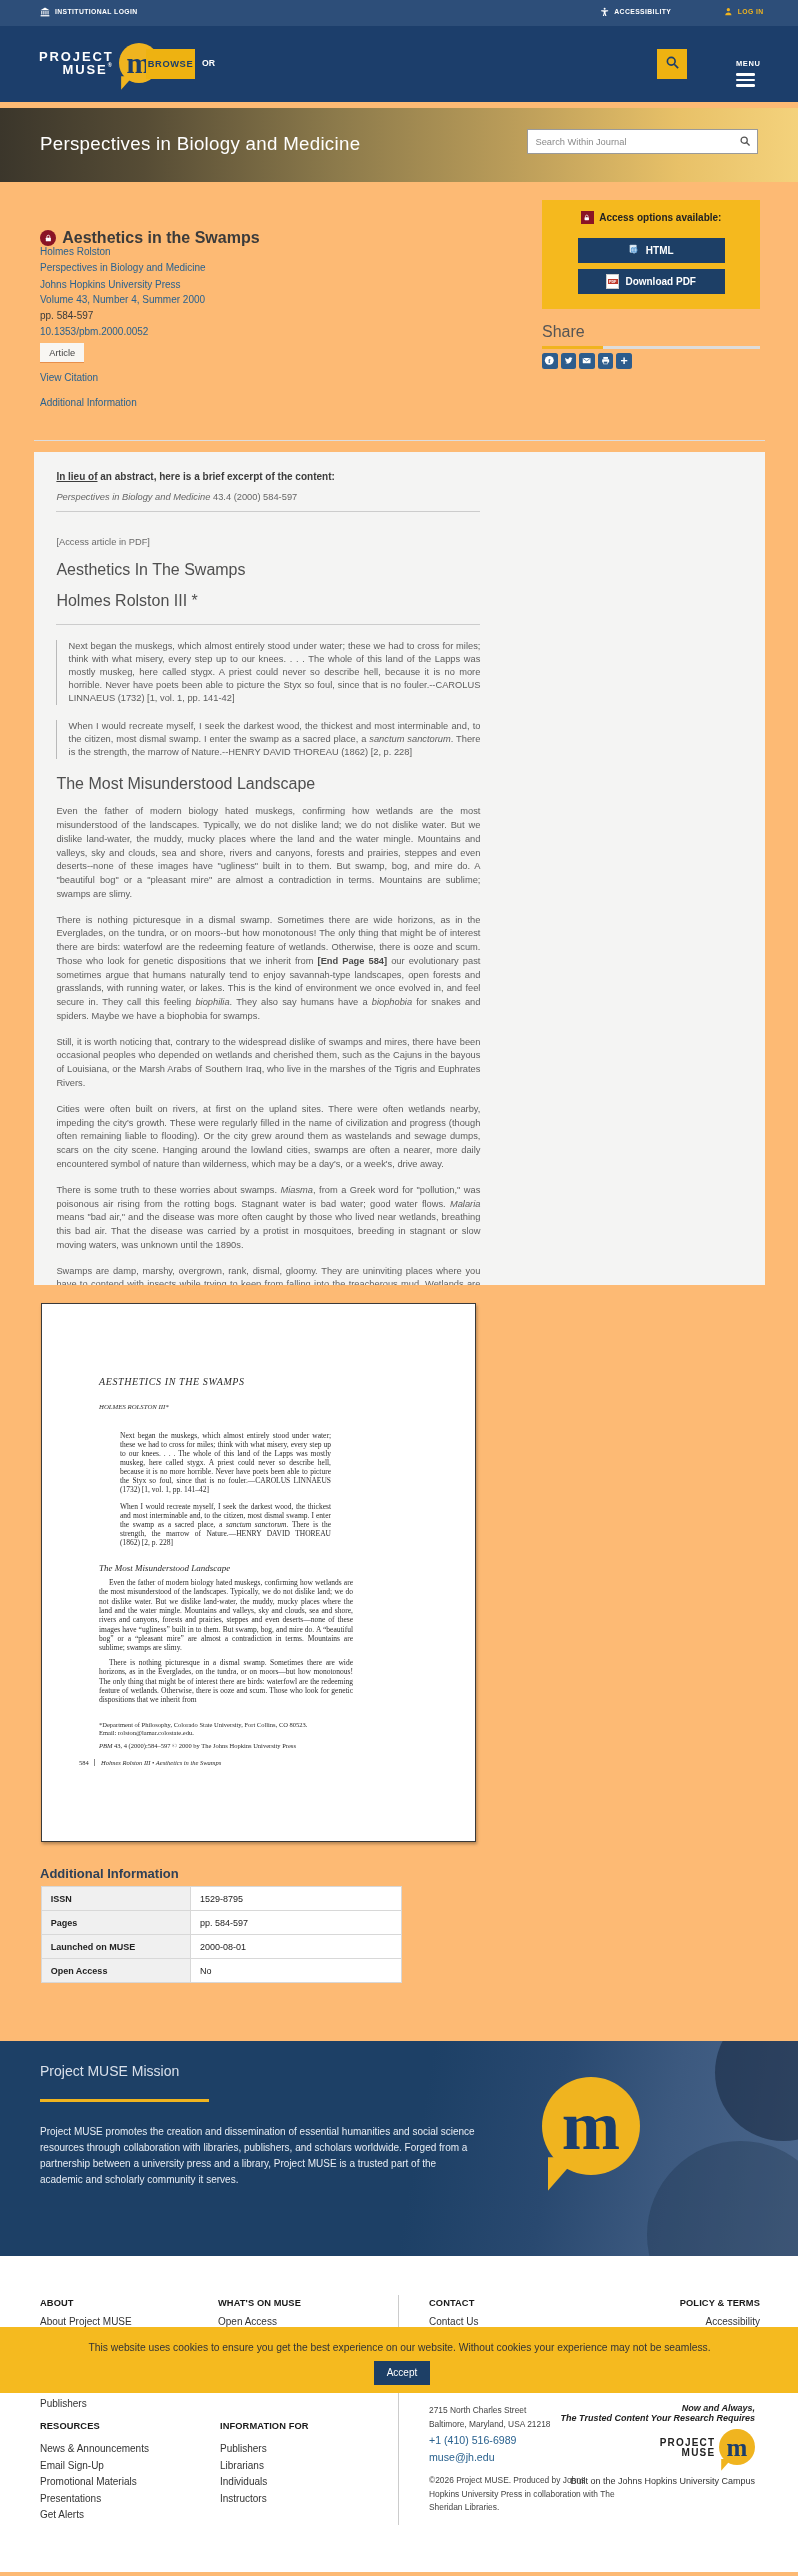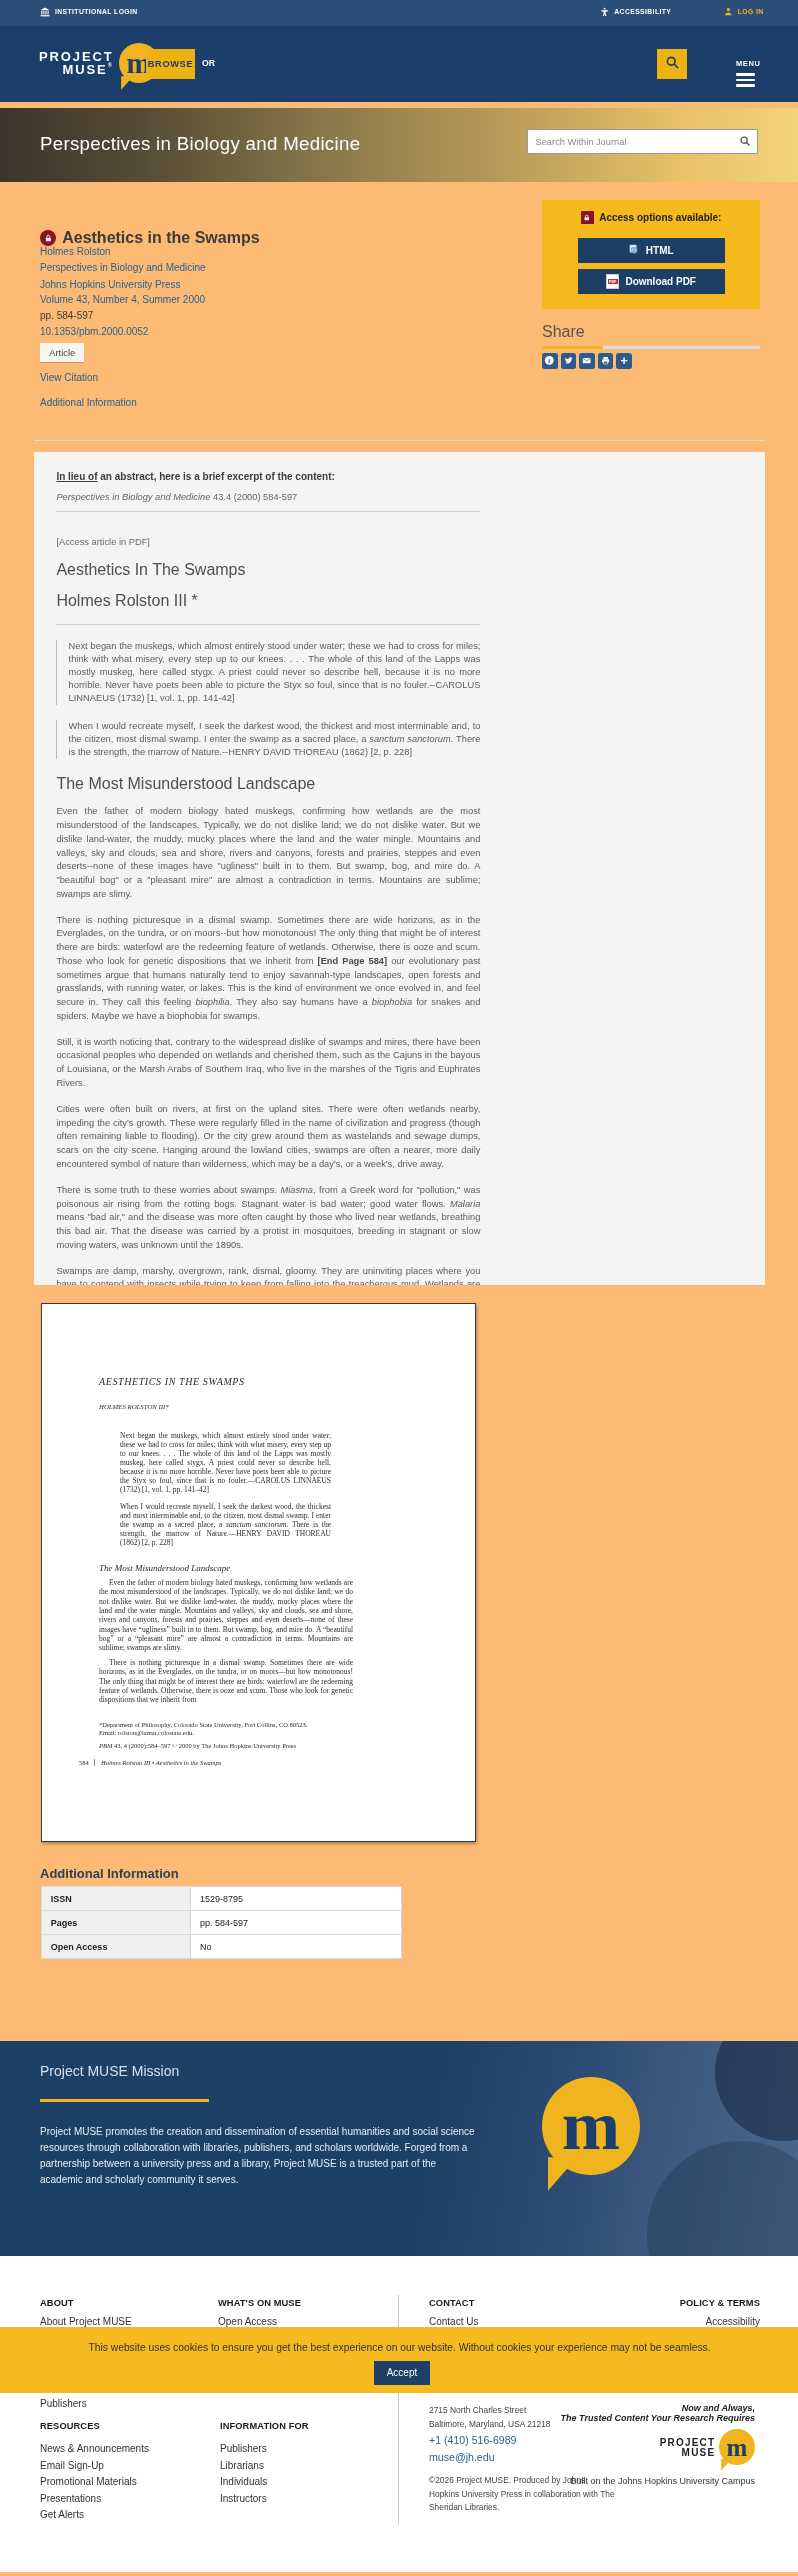--- a/index.html
+++ b/index.html
@@ -311,20 +311,24 @@
     <tbody>
       <tr>
           <td class="lbl">ISSN</td>
           <td class="val">1529-8795</td>
         </tr>
       <tr>
           <td class="lbl">Pages</td>
           <td class="val">pp. 584-597</td>
         </tr>
       <tr>
+          <td class="lbl">Launched on MUSE</td>
+          <td class="val">2000-08-01</td>
+        </tr>
+      <tr>
           <td class="lbl">Open Access</td>
           <td class="val">No</td>
         </tr>
     </tbody>
   </table>
 
   <div id="mission" class="abs">
     <div class="photo-dot abs" style="left:715px;top:-37px;width:137px;height:137px;"></div>
     <div class="photo-dot abs" style="left:647px;top:100px;width:187px;height:187px;opacity:.5;"></div>
     <h2 class="abs" style="left:40px;top:22.4px;">Project MUSE Mission</h2>

